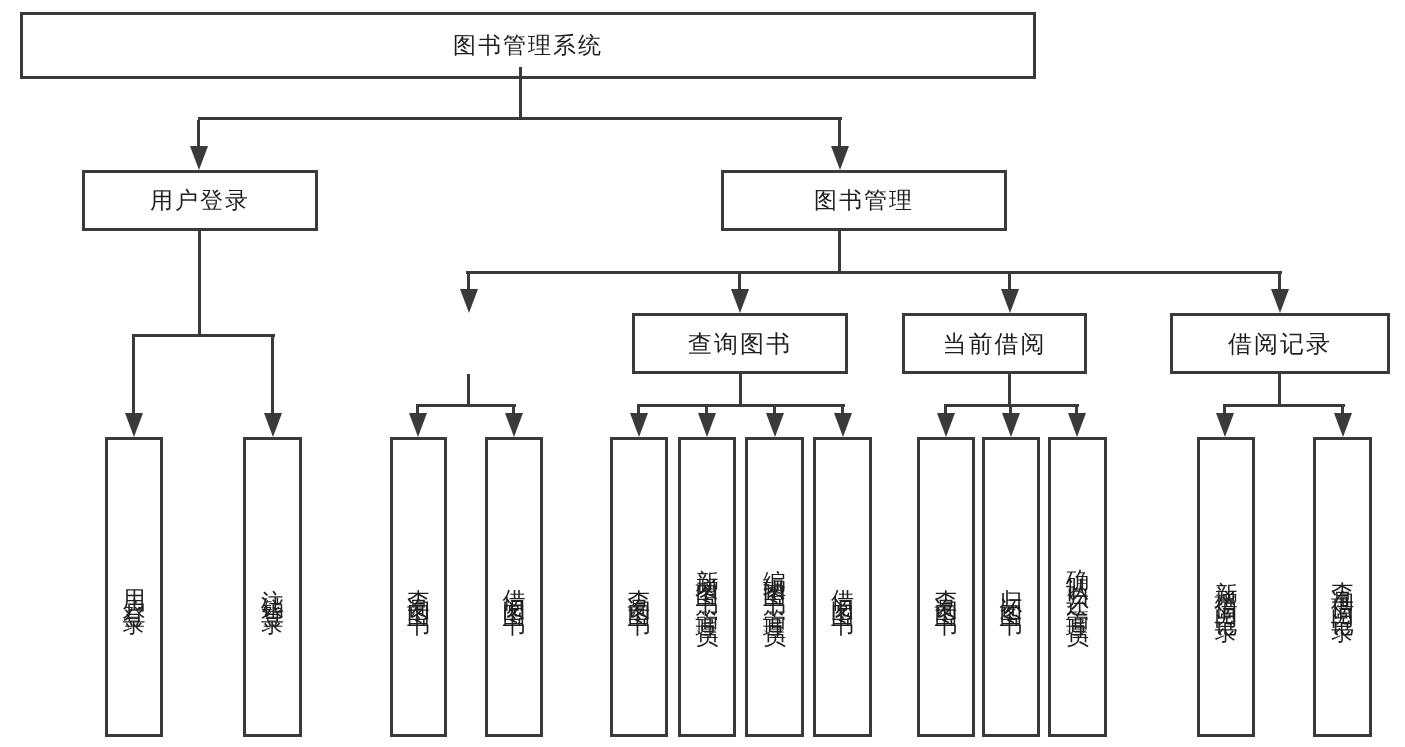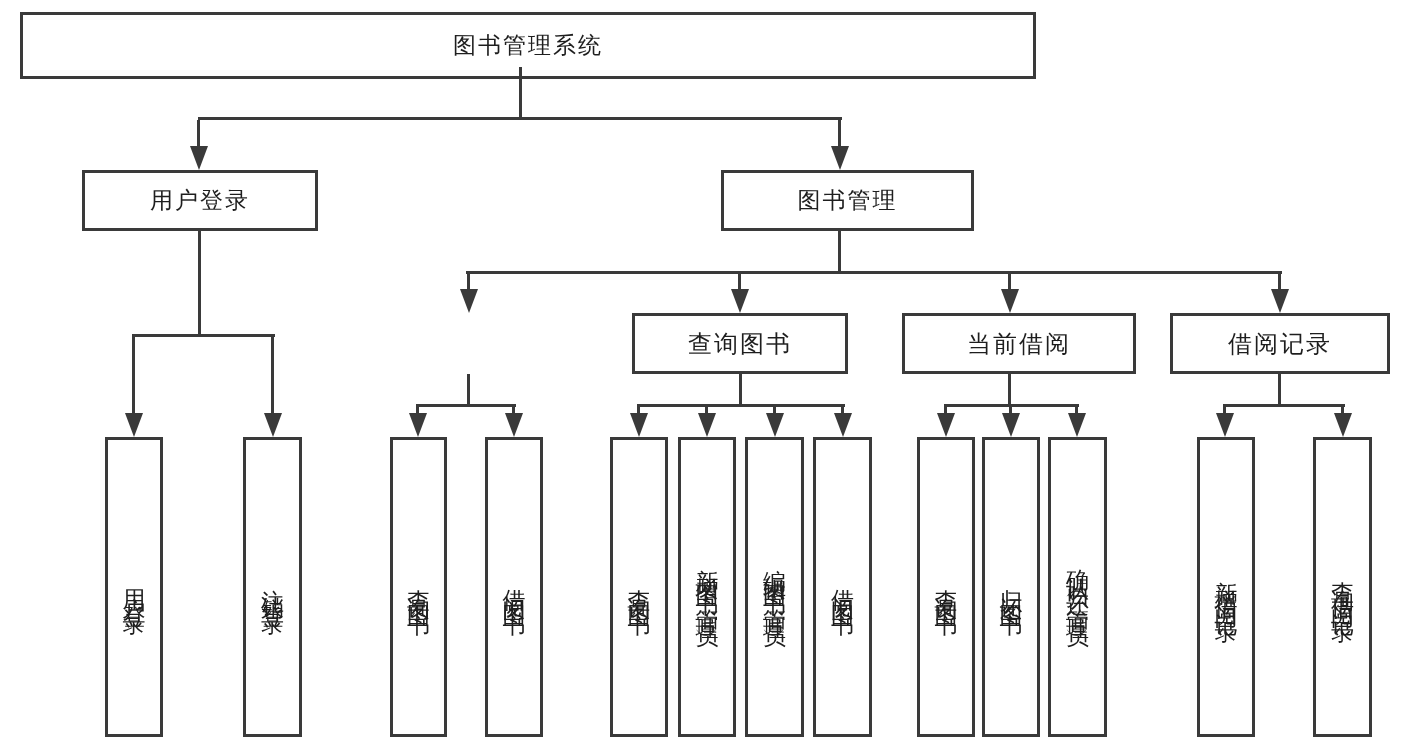--- a/index.html
+++ b/index.html
@@ -39,28 +39,28 @@
 
 <div id="canvas">
 
   <div class="hbox" style="left:20px;top:12px;width:1016px;height:67px;">
     <span>图书管理系统</span>
   </div>
 
   <div class="hbox" style="left:82px;top:170px;width:236px;height:61px;">
     <span>用户登录</span>
   </div>
-  <div class="hbox" style="left:721px;top:170px;width:253px;height:61px;">
+  <div class="hbox" style="left:721px;top:170px;width:286px;height:61px;">
     <span>图书管理</span>
   </div>
 
   <div class="hbox l3" style="left:632px;top:313px;width:216px;height:61px;">
     <span>查询图书</span>
   </div>
-  <div class="hbox l3" style="left:902px;top:313px;width:234px;height:61px;">
+  <div class="hbox l3" style="left:902px;top:313px;width:185px;height:61px;">
     <span>当前借阅</span>
   </div>
   <div class="hbox l3" style="left:1170px;top:313px;width:220px;height:61px;">
     <span>借阅记录</span>
   </div>
 
   <div class="vbox" style="left:105px;width:58px;">
     <span>用户登录</span>
   </div>
   <div class="vbox" style="left:243px;width:59px;">

